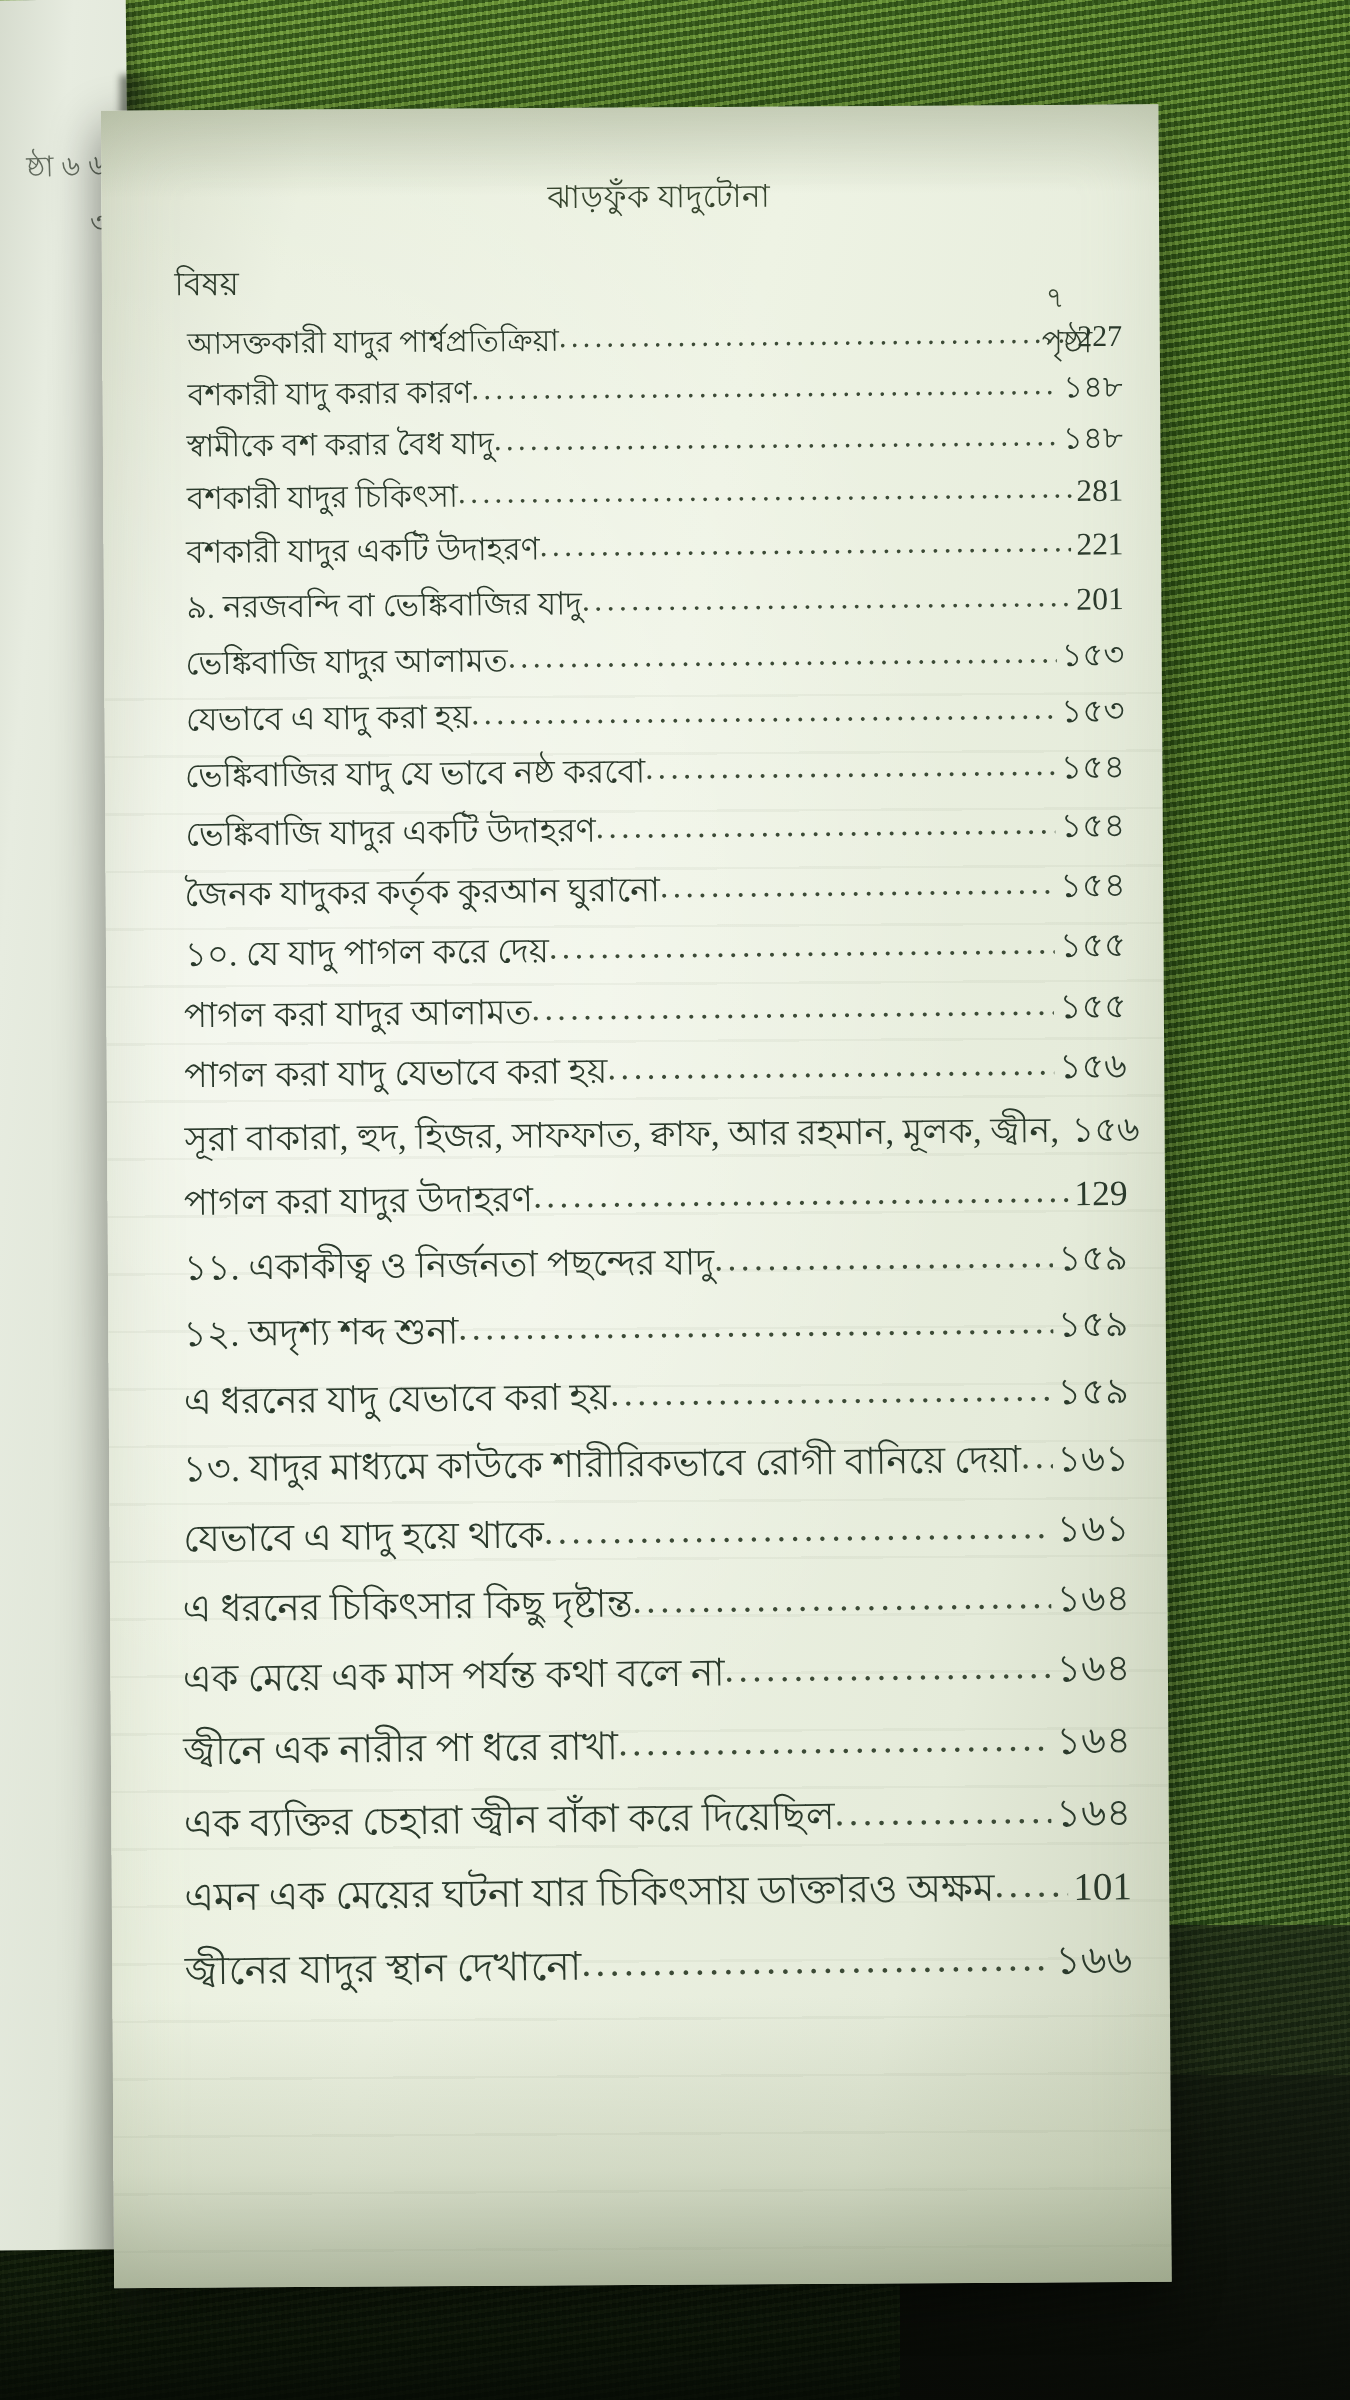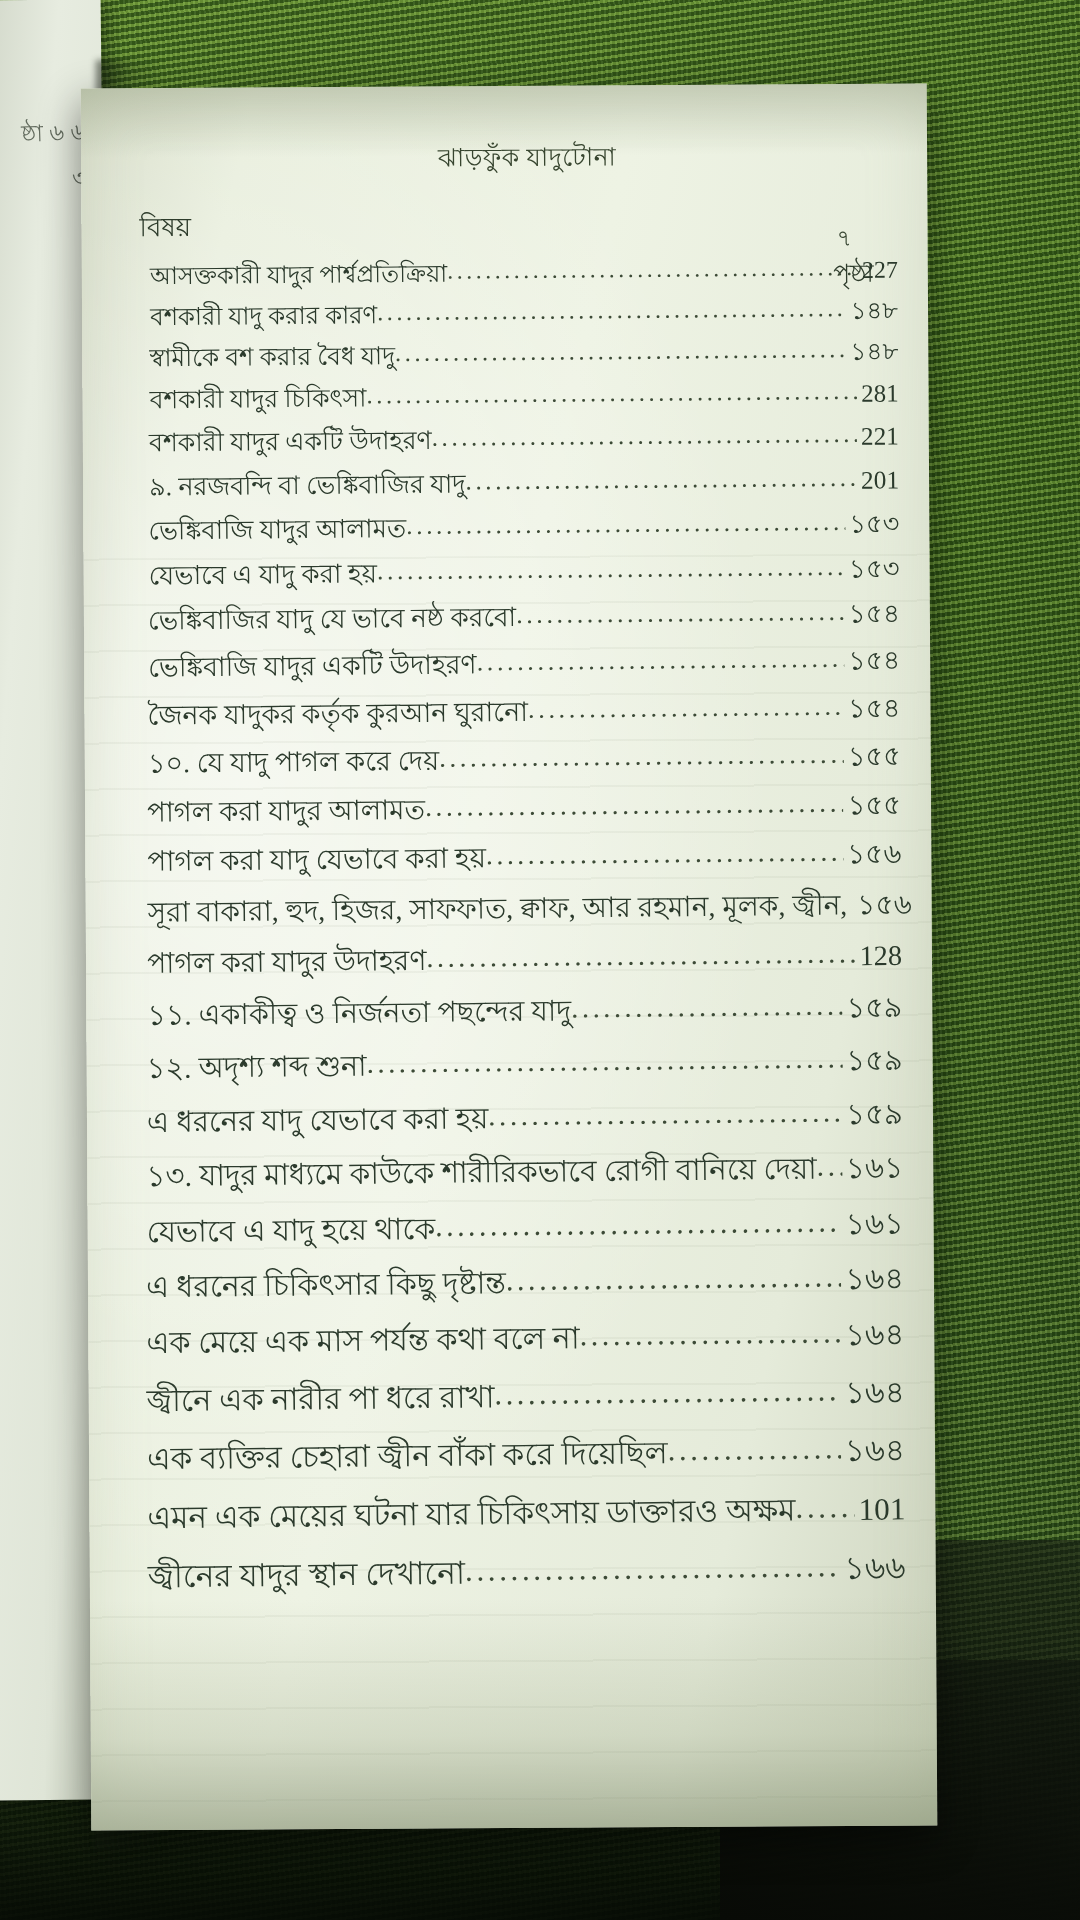--- a/index.html
+++ b/index.html
@@ -276,21 +276,21 @@
             <span class="leader">..........................................................................................</span>
             <span class="pg">১৫৬</span>
           </div>
           <div class="row noleader" style="font-size: 28px; line-height: 51px; margin-left: 4px; transform: rotate(-0.26deg);">
             <span class="t">সূরা বাকারা, হুদ, হিজর, সাফফাত, ক্বাফ, আর রহমান, মূলক, জ্বীন,</span>
             <span class="pg">১৫৬</span>
           </div>
           <div class="row" style="font-size: 28.3px; line-height: 52px; margin-left: 3px; transform: rotate(-0.27deg);">
             <span class="t">পাগল করা যাদুর উদাহরণ</span>
             <span class="leader">..........................................................................................</span>
-            <span class="pg">128</span>
+            <span class="pg">129</span>
           </div>
           <div class="row" style="font-size: 28.6px; line-height: 52px; margin-left: 3px; transform: rotate(-0.27deg);">
             <span class="t">১১. একাকীত্ব ও নির্জনতা পছন্দের যাদু</span>
             <span class="leader">..........................................................................................</span>
             <span class="pg">১৫৯</span>
           </div>
           <div class="row" style="font-size: 28.9px; line-height: 53px; margin-left: 2px; transform: rotate(-0.28deg);">
             <span class="t">১২. অদৃশ্য শব্দ শুনা</span>
             <span class="leader">..........................................................................................</span>
             <span class="pg">১৫৯</span>

